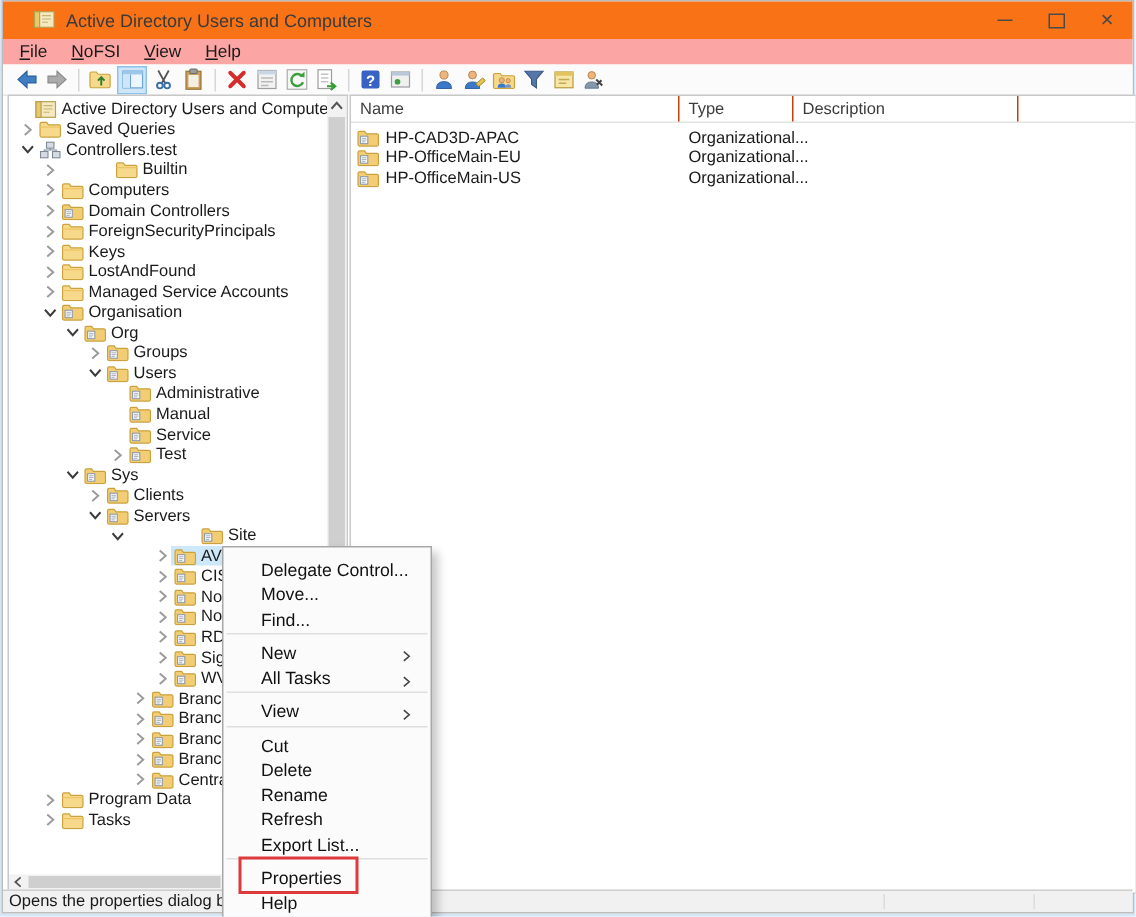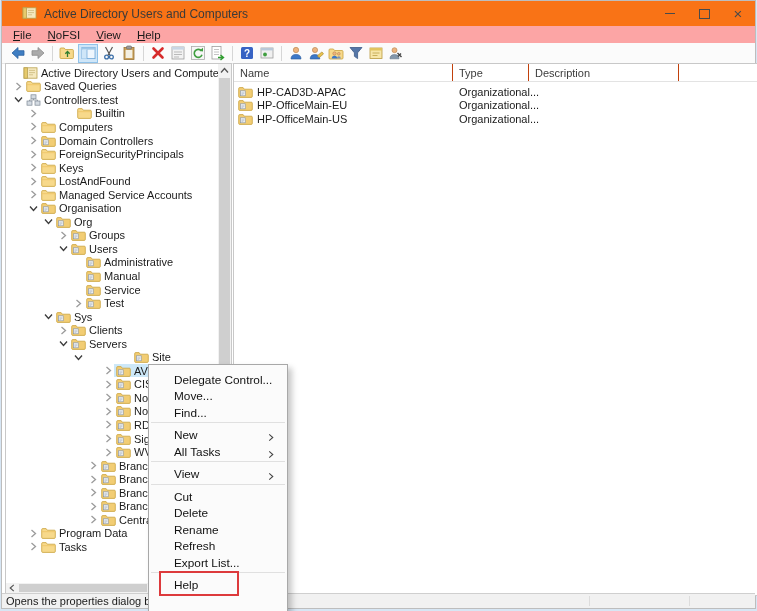--- a/index.html
+++ b/index.html
@@ -951,17 +951,20 @@
         <span class="cm-label">Rename</span>
       </div>
       <div class="cm-item">
         <span class="cm-label">Refresh</span>
       </div>
       <div class="cm-item">
         <span class="cm-label">Export List...</span>
       </div>
       <div class="cm-sep"></div>
       <div class="cm-item">
+        <span class="cm-label">Properties</span>
+      </div>
+      <div class="cm-item">
         <span class="cm-label">Help</span>
       </div>
     </div>
   <div class="annotation" style="border-color: rgb(221, 58, 60);"></div>
 </div>
 
 </body></html>

